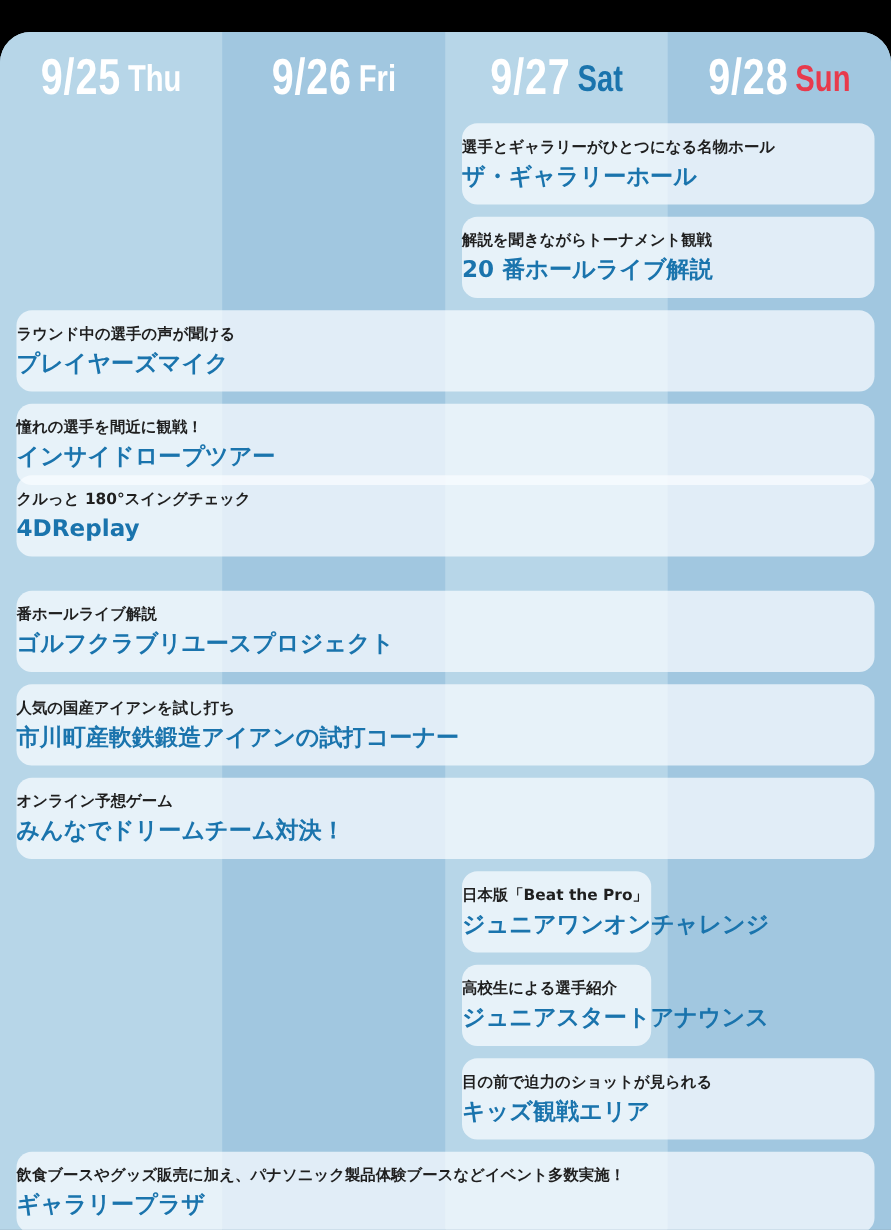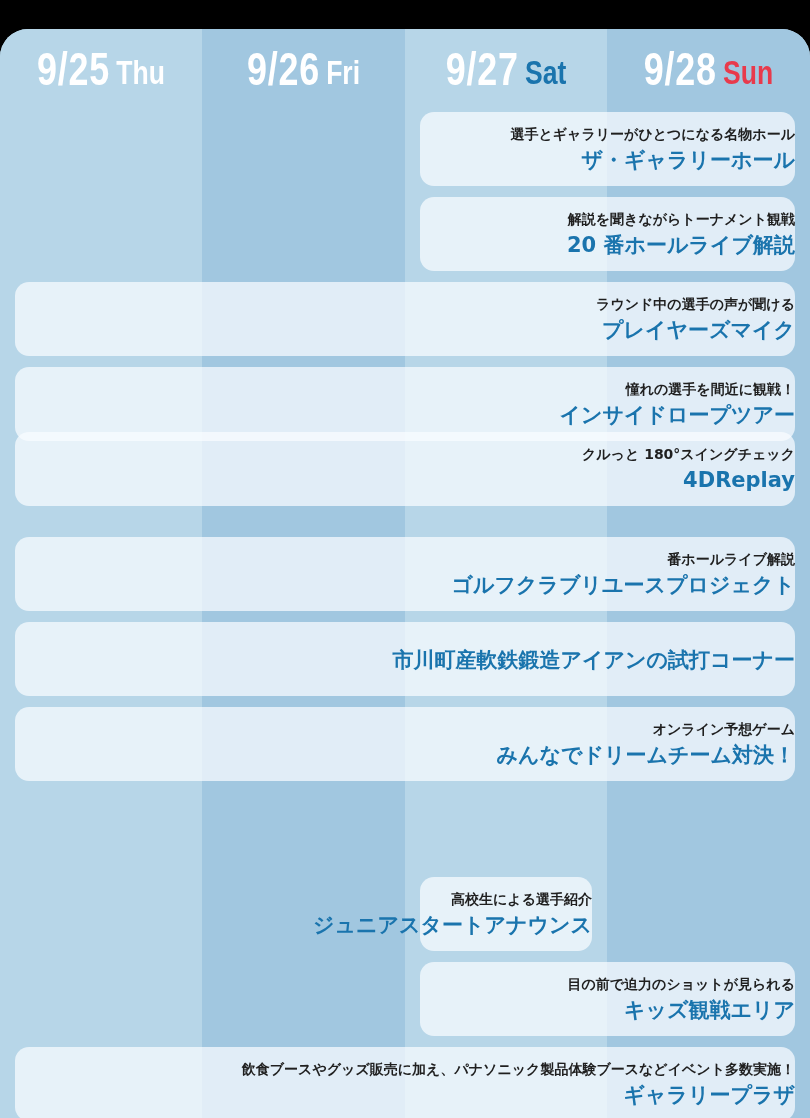--- a/index.html
+++ b/index.html
@@ -27,21 +27,21 @@
     .dow.sat { color: #1a74ad; }
     .dow.sun { color: #e83a4c; }
     .h0 { left: 0; width: 202px; }
     .h1 { left: 202px; width: 203px; }
     .h2 { left: 405px; width: 202px; }
     .h3 { left: 607px; width: 203px; }
 
     .card {
       position: absolute; height: 74px; border-radius: 14px;
       background: rgba(250, 252, 255, 0.72);
-      display: flex; flex-direction: column; align-items: flex-end; justify-content: center;
+      display: flex; flex-direction: column; align-items: flex-start; justify-content: center;
       overflow: visible;
     }
     .card .sub {
       font-size: 14px; font-weight: bold; color: #1f1f1f; white-space: nowrap; line-height: 20px;
     }
     .card .title {
       font-size: 21px; font-weight: bold; color: #1a74ad; white-space: nowrap; line-height: 30px;
       margin-top: 1px;
     }
     .span-full { left: 15px; width: 780px; }
@@ -92,25 +92,30 @@
   </div>
   <div class="card span-full" style="top:403px">
     <div class="sub">クルっと 180°スイングチェック</div>
     <div class="title">4DReplay</div>
   </div>
   <div class="card span-full" style="top:508px">
     <div class="sub">番ホールライブ解説</div>
     <div class="title">ゴルフクラブリユースプロジェクト</div>
   </div>
   <div class="card span-full" style="top:593px">
+    <div class="sub">人気の国産アイアンを試し打ち</div>
     <div class="title">市川町産軟鉄鍛造アイアンの試打コーナー</div>
   </div>
   <div class="card span-full" style="top:678px">
     <div class="sub">オンライン予想ゲーム</div>
     <div class="title">みんなでドリームチーム対決！</div>
+  </div>
+  <div class="card span-sat" style="top:763px">
+    <div class="sub">日本版「Beat the Pro」</div>
+    <div class="title">ジュニアワンオンチャレンジ</div>
   </div>
   <div class="card span-sat" style="top:848px">
     <div class="sub">高校生による選手紹介</div>
     <div class="title">ジュニアスタートアナウンス</div>
   </div>
   <div class="card span-satsun" style="top:933px">
     <div class="sub">目の前で迫力のショットが見られる</div>
     <div class="title">キッズ観戦エリア</div>
   </div>
   <div class="card span-full" style="top:1018px">

